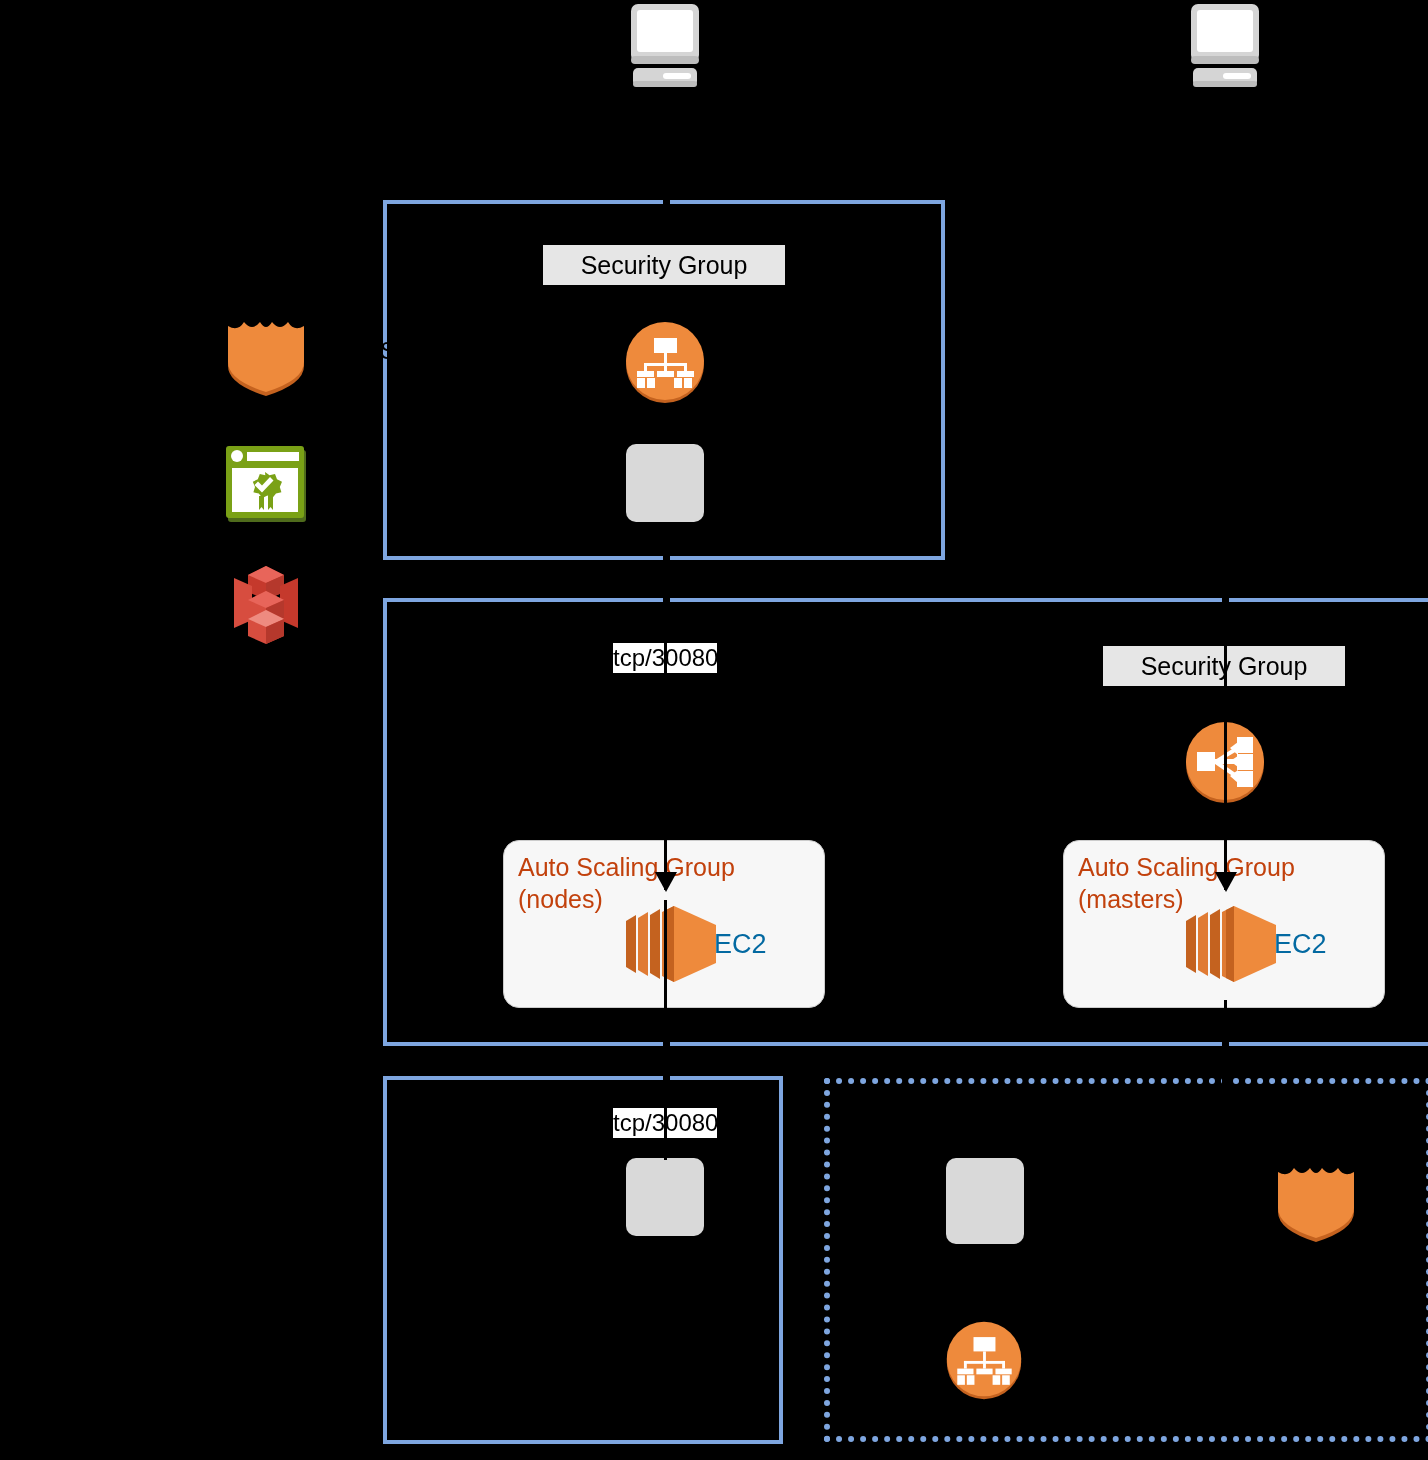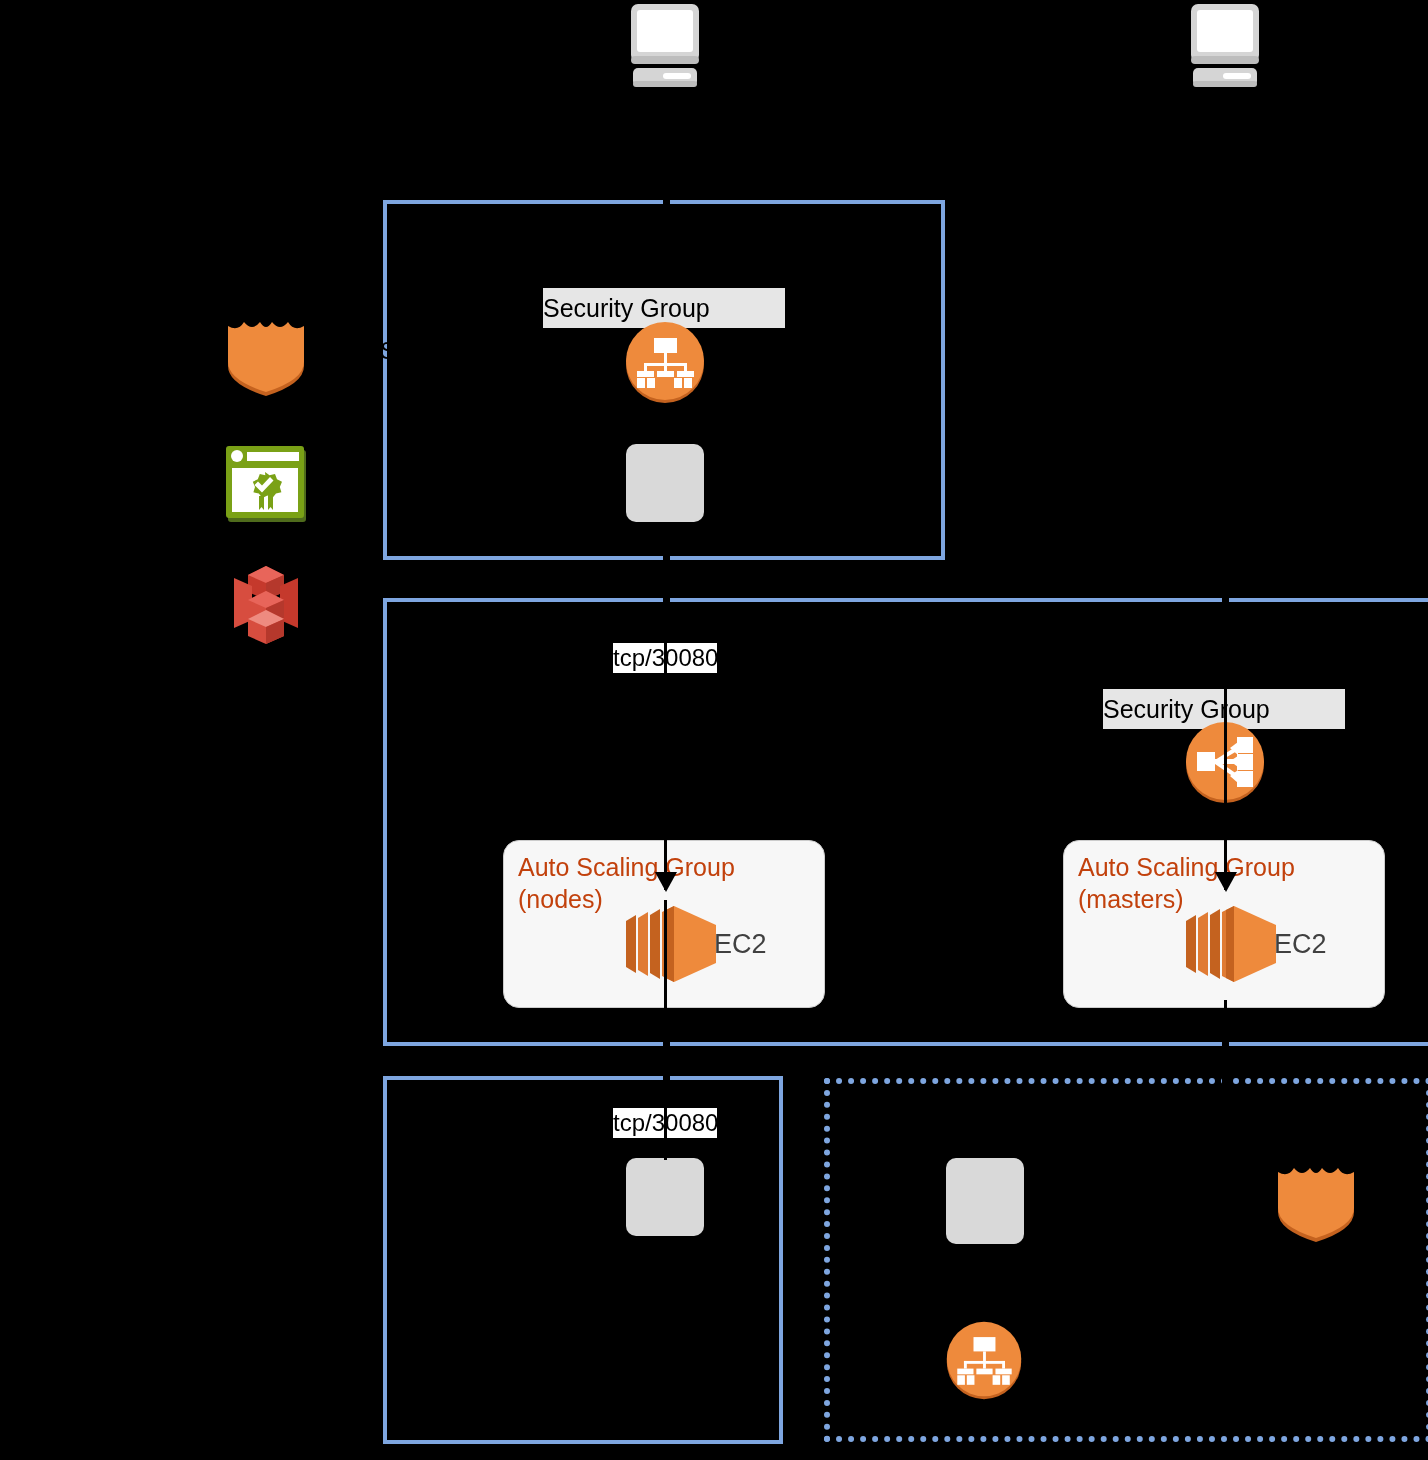--- a/index.html
+++ b/index.html
@@ -25,23 +25,23 @@
     box-sizing:border-box;
   }
 
   
   .sg-label{
     position:absolute;
     background:#E6E6E6;
     color:#000;
     font-size:25px;
     line-height:36px;
+    text-align:center;
     white-space:nowrap;
     padding:2px 0;
-    margin-top:43px;
   }
   .port-label{
     position:absolute;
     background:#FFFFFF;
     color:#000;
     font-size:24px;
     line-height:30px;
     white-space:nowrap;
     padding:0 0;
   }
@@ -61,21 +61,21 @@
     border:1px solid #CCCCCC;
     border-radius:16px;
     box-shadow:4px 4px 5px rgba(0,0,0,0.35);
     box-sizing:border-box;
   }
   .asg-title{
     position:absolute;left:14px;top:10px;
     color:#c2410c;font-size:25px;line-height:32px;white-space:pre-line;
   }
   .ec2-text{
-    position:absolute;color:#404040;font-size:27px;line-height:30px;
+    position:absolute;color:#0369a1;font-size:27px;line-height:30px;
   }
 
   
   .greybox{
     position:absolute;
     background:#D9D9D9;
     border-radius:10px;
   }
 
   

